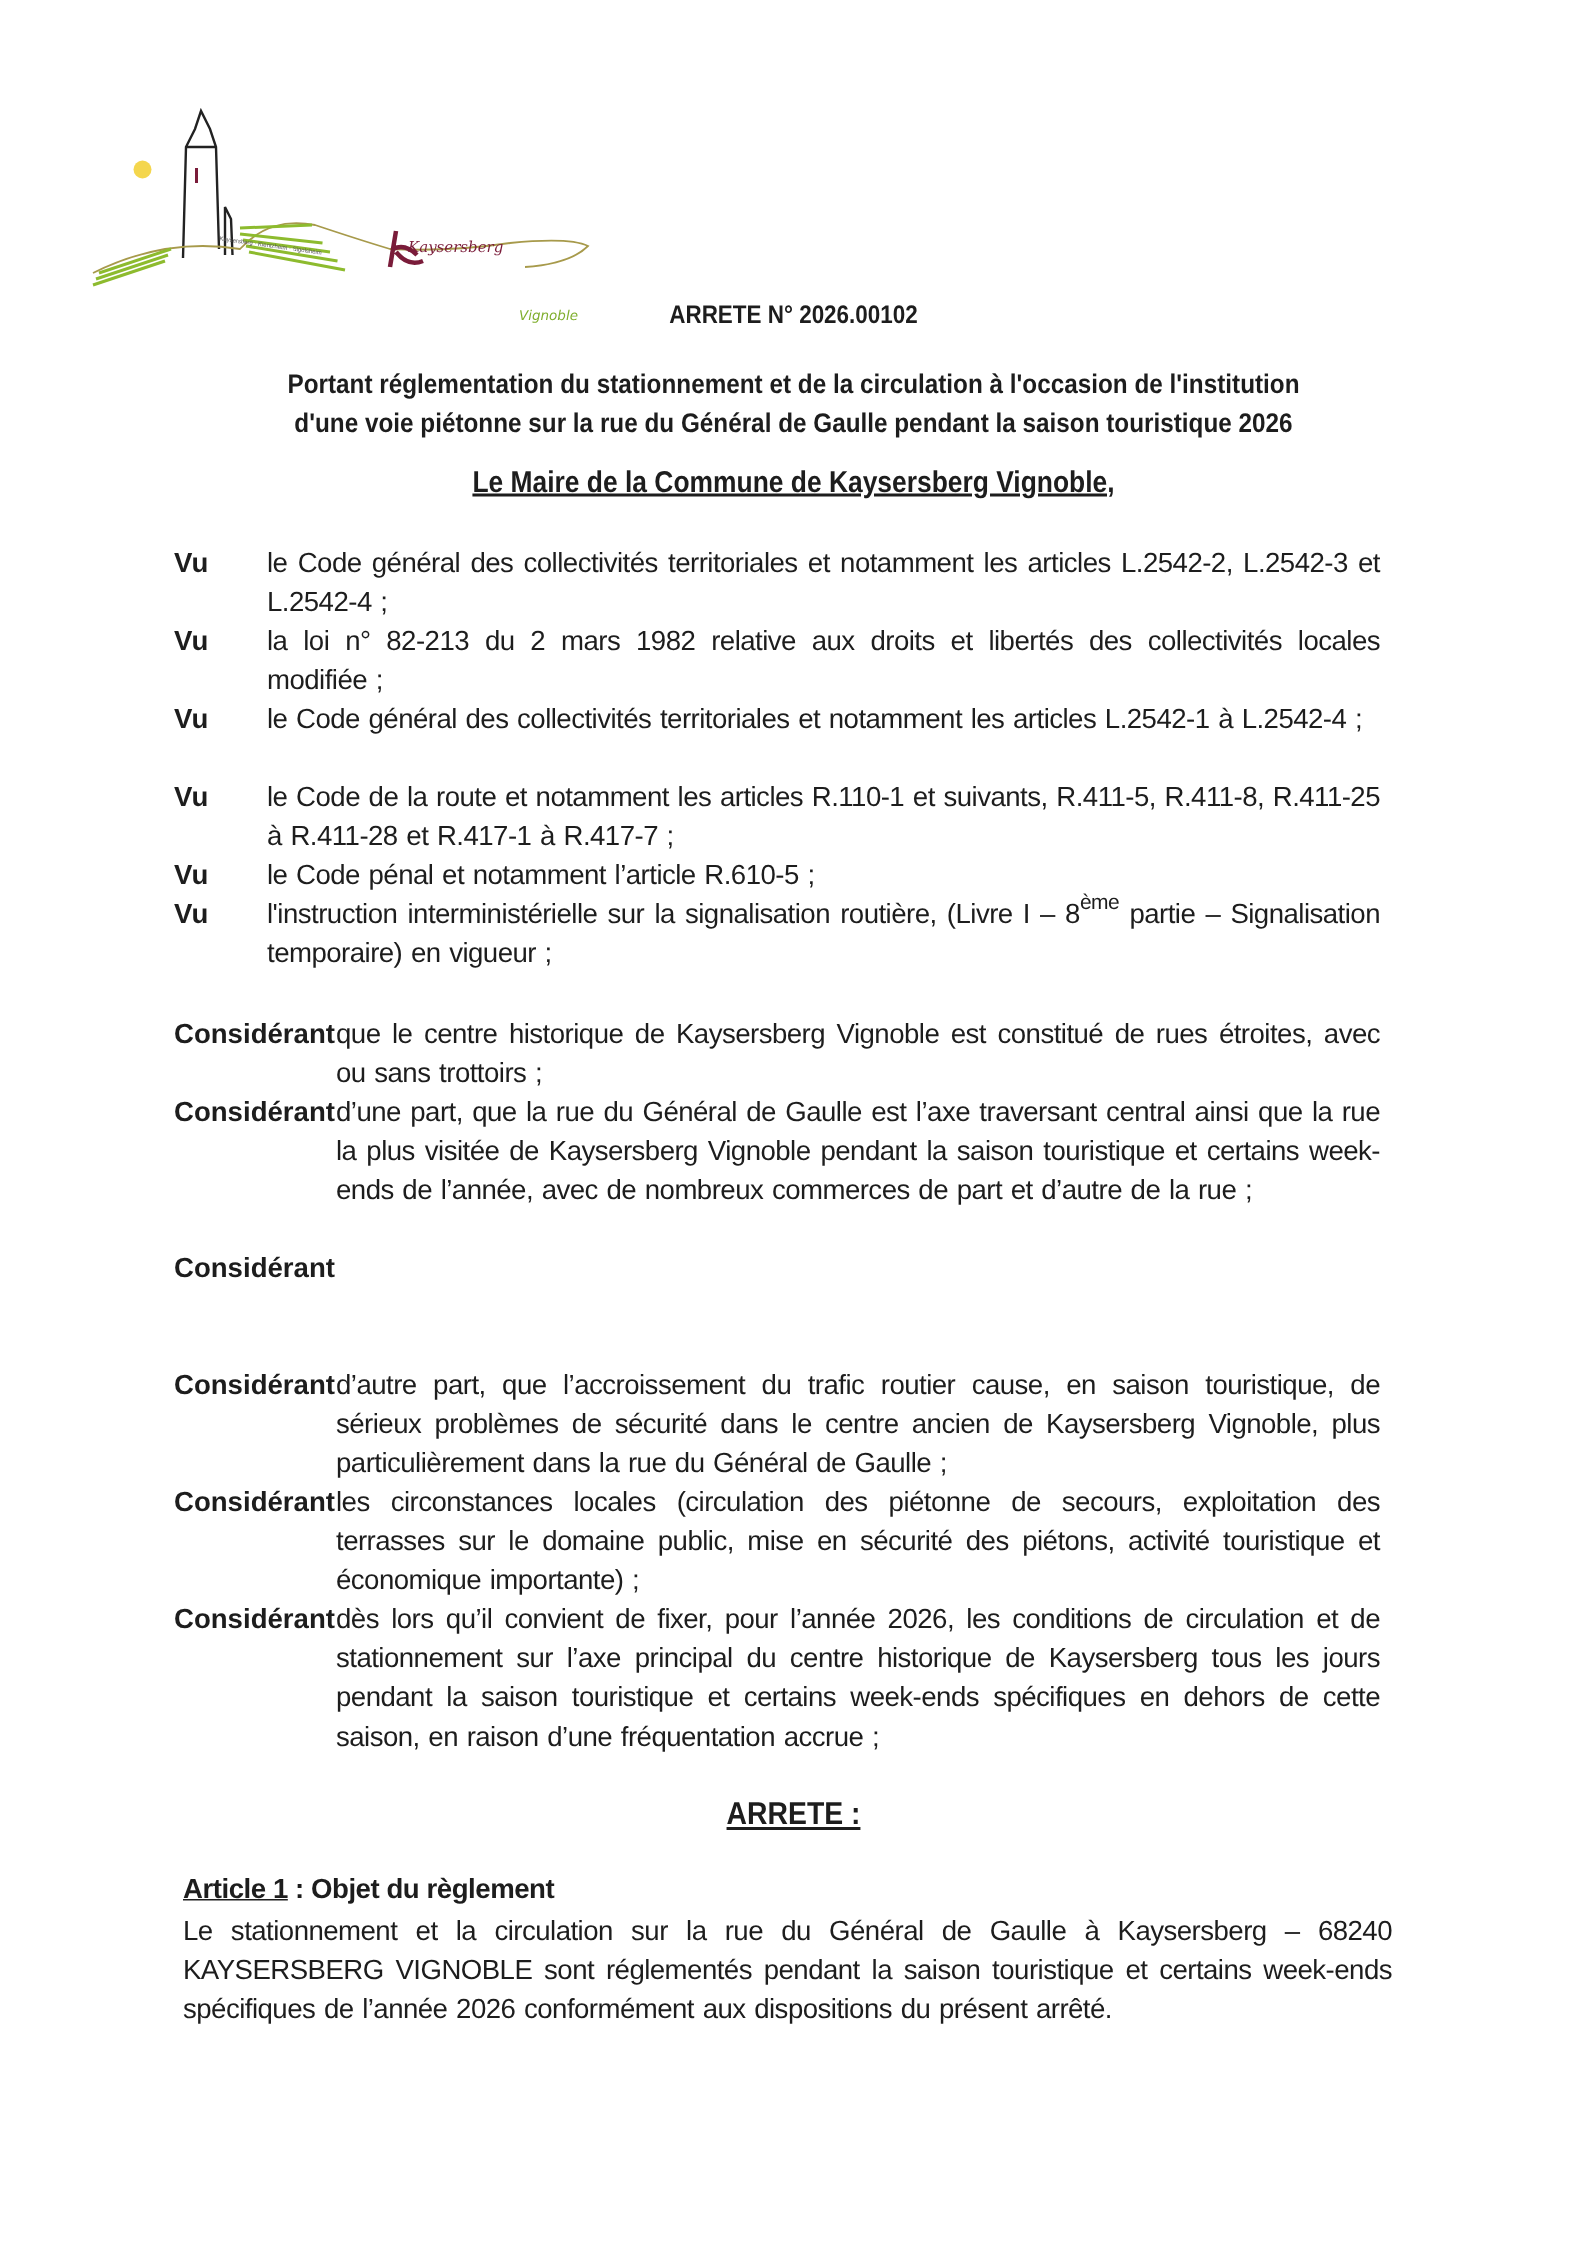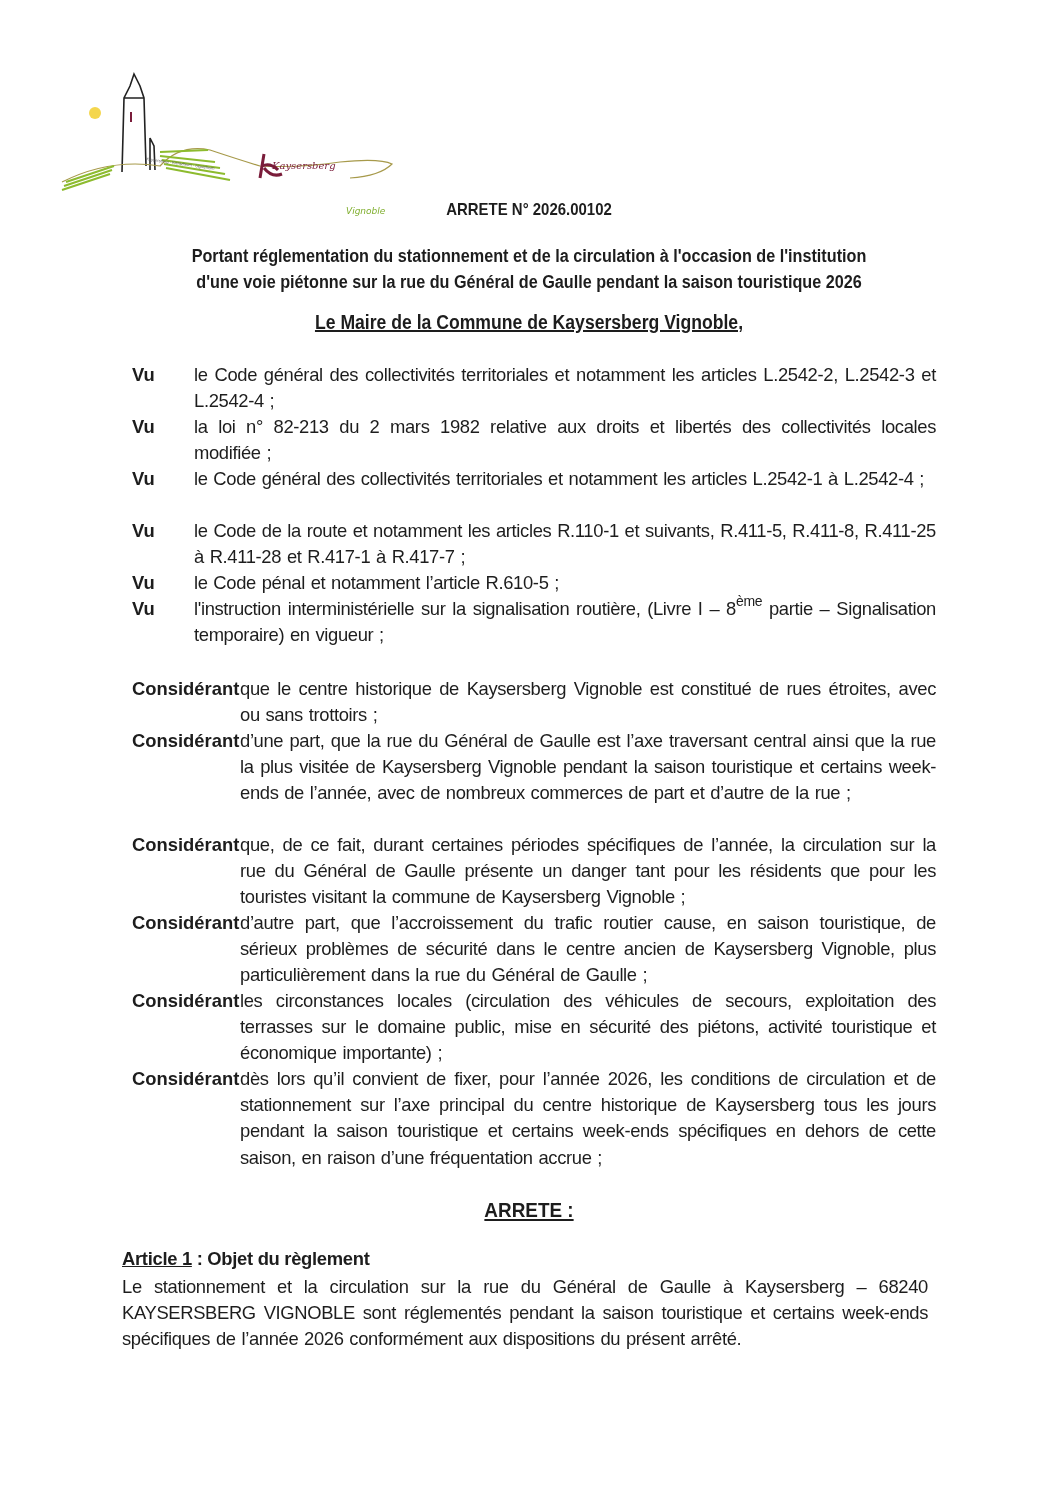--- a/index.html
+++ b/index.html
@@ -7,21 +7,21 @@
          font-family:"Liberation Sans Narrow","Liberation Sans", sans-serif; color:#1d1d1d; }
   .page { position:absolute; left:0; top:0; width:1058px; height:1496px; }
   .logo { position:absolute; left:50px; top:66px; width:360px; height:130px; }
   .title { position:absolute; left:0; width:1058px; top:200px; text-align:center; font-weight:bold; font-size:17px;
            transform:scaleX(0.88); }
   .subtitle { position:absolute; left:100px; width:858px; top:243px; text-align:center; font-weight:bold;
               font-size:18px; line-height:26px; transform:scaleX(0.9); transform-origin:center; }
   .maire { position:absolute; left:0; width:1058px; top:311px; text-align:center; font-weight:bold;
            font-size:20px; text-decoration:underline; transform:scaleX(0.88); }
   .body-text { font-size:18.4px; line-height:26.2px; }
-  .row { position:absolute; left:132px; width:804px; display:flex; }
+  .row { position:absolute; left:116px; width:804px; display:flex; }
   .row .lbl { font-weight:bold; flex:0 0 auto; }
   .row .txt { text-align:justify; transform-origin:left top; }
   .vu .lbl { width:62px; }
   .vu .txt { width:742px; }
   .cons .lbl { width:108px; }
   .cons .txt { width:696px; }
   .narrow { letter-spacing:-0.35px; word-spacing:1px; }
   .arrete { position:absolute; left:0; width:1058px; top:1198px; text-align:center; font-weight:bold;
             font-size:21px; text-decoration:underline; transform:scaleX(0.9); }
   .art-title { position:absolute; left:122px; top:1248px; font-weight:bold; font-size:18.4px; letter-spacing:-0.3px;text-align:center; }
@@ -95,29 +95,28 @@
     <div class="row cons" style="top:676px;">
       <span class="lbl">Considérant</span>
       <span class="txt narrow">que le centre historique de Kaysersberg Vignoble est constitué de rues étroites, avec ou sans trottoirs ;</span>
     </div>
     <div class="row cons" style="top:728px;">
       <span class="lbl">Considérant</span>
       <span class="txt narrow">d’une part, que la rue du Général de Gaulle est l’axe traversant central ainsi que la rue la plus visitée de Kaysersberg Vignoble pendant la saison touristique et certains week-ends de l’année, avec de nombreux commerces de part et d’autre de la rue ;</span>
     </div>
     <div class="row cons" style="top:832px;">
       <span class="lbl">Considérant</span>
-      <span class="txt narrow">que, de ce fait, durant certaines périodes spécifiques de l’année, la circulation sur la rue du Général de Gaulle présente un danger tant pour les résidents que pour les touristes visitant la commune de Kaysersberg Vignoble ;</span>
     </div>
     <div class="row cons" style="top:910px;">
       <span class="lbl">Considérant</span>
       <span class="txt narrow">d’autre part, que l’accroissement du trafic routier cause, en saison touristique, de sérieux problèmes de sécurité dans le centre ancien de Kaysersberg Vignoble, plus particulièrement dans la rue du Général de Gaulle ;</span>
     </div>
     <div class="row cons" style="top:988px;">
       <span class="lbl">Considérant</span>
-      <span class="txt narrow">les circonstances locales (circulation des véhicules de secours, exploitation des terrasses sur le domaine public, mise en sécurité des piétons, activité touristique et économique importante) ;</span>
+      <span class="txt narrow">les circonstances locales (circulation des piétonne de secours, exploitation des terrasses sur le domaine public, mise en sécurité des piétons, activité touristique et économique importante) ;</span>
     </div>
     <div class="row cons" style="top:1066px;">
       <span class="lbl">Considérant</span>
       <span class="txt narrow">dès lors qu’il convient de fixer, pour l’année 2026, les conditions de circulation et de stationnement sur l’axe principal du centre historique de Kaysersberg tous les jours pendant la saison touristique et certains week-ends spécifiques en dehors de cette saison, en raison d’une fréquentation accrue ;</span>
     </div>
   </div>
 
   <div class="arrete">ARRETE :</div>
 
   <div class="art-title"><u>Article 1</u><span> : Objet du règlement</span></div>

